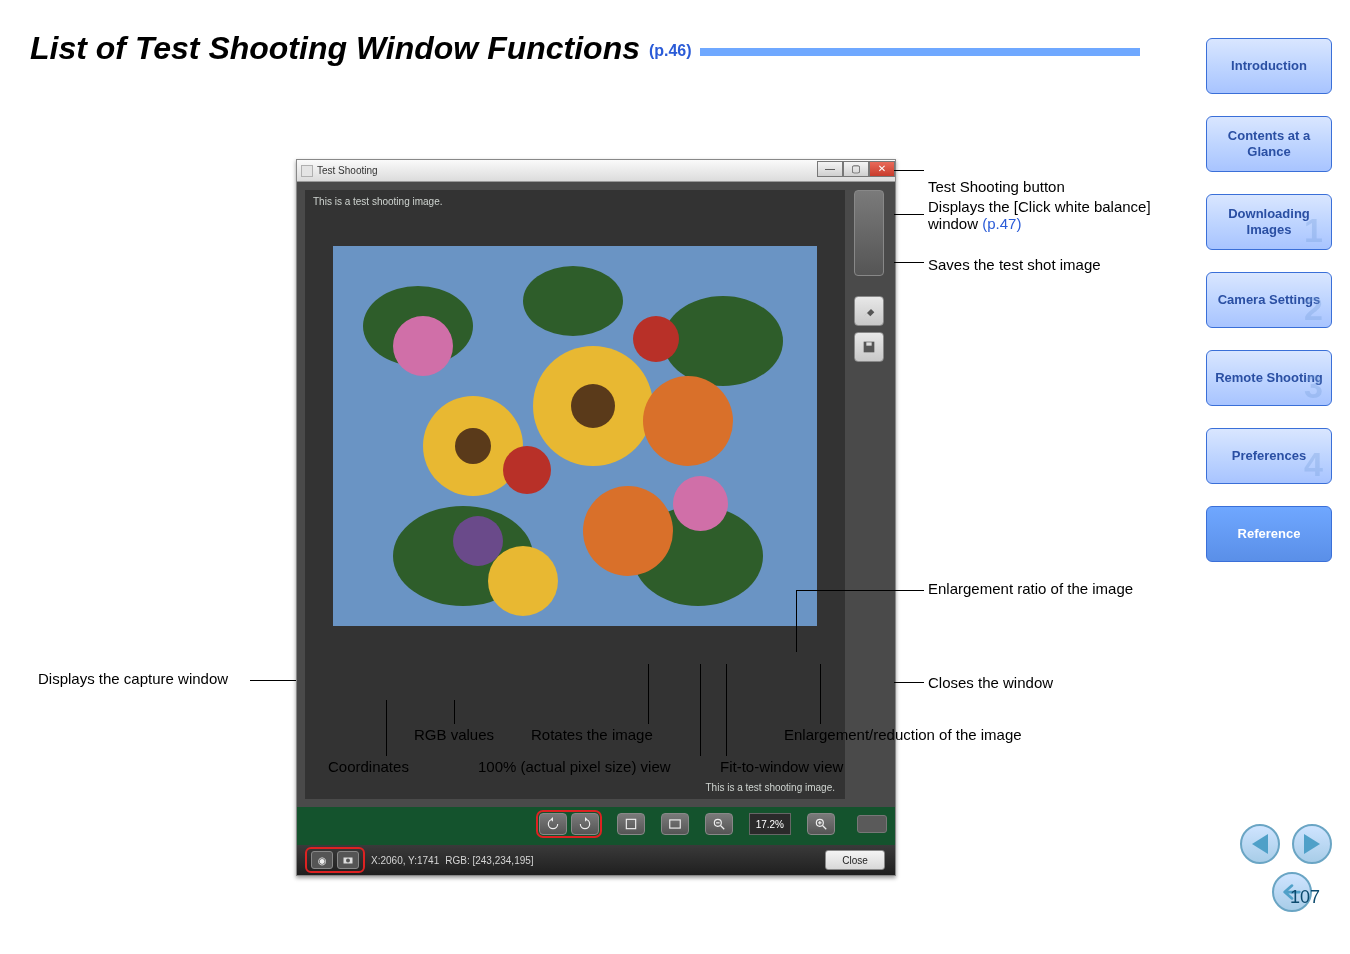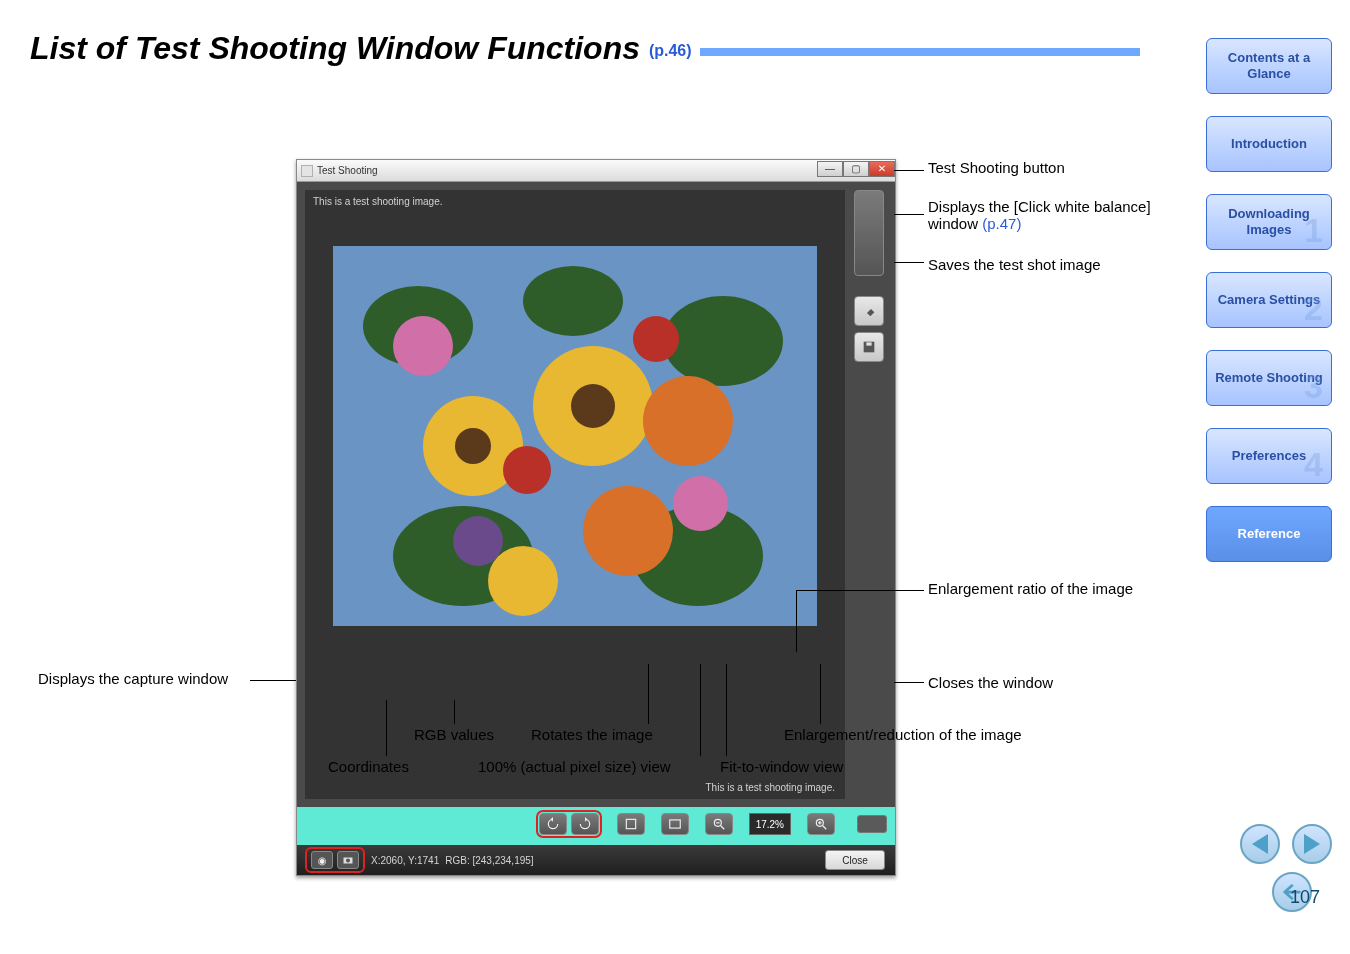--- a/index.html
+++ b/index.html
@@ -236,21 +236,21 @@
     align-items: center;
     justify-content: center;
     font-size: 12px;
     color: #eee;
   }
   .sq-btn.light { background: linear-gradient(to bottom, #e8e8e8, #c8c8c8); color:#333;}
   .sq-btn.tall { height: 86px; }
 
   
   .bottom-toolbar {
-    background: #5eead4;
+    background: #14532d;
     padding: 4px 8px 8px 8px;
     display: flex;
     justify-content: flex-end;
     gap: 16px;
     align-items: center;
   }
   .tb-btn {
     width: 28px;
     height: 22px;
     background: linear-gradient(to bottom, #7a7a7a, #555);
@@ -336,24 +336,24 @@
 <body>
 
 <div class="page-title">
   <span>List of Test Shooting Window Functions</span>
   <span class="page-ref">(p.46)</span>
 </div>
 <div class="title-line"></div>
 
 <div class="nav">
   <div class="nav-btn">
+      <span>Introduction</span>
+    </div>
+  <div class="nav-btn">
       <span>Contents at a Glance</span>
-    </div>
-  <div class="nav-btn">
-      <span>Introduction</span>
     </div>
   <div class="nav-btn">
       <span>Downloading Images</span>
       <span class="watermark">1</span>
     </div>
   <div class="nav-btn">
       <span>Camera Settings</span>
       <span class="watermark">2</span>
     </div>
   <div class="nav-btn">
@@ -494,21 +494,21 @@
             </svg>
         </div>
       </span>
       <span>X:2060, Y:1741</span>
       <span>RGB: [243,234,195]</span>
       <div class="close-btn">Close</div>
     </div>
   </div>
 </div>
 
-<div class="callout" style="left:928px; top:159px;">Test Shooting button</div>
+<div class="callout" style="left:928px; top:178px;">Test Shooting button</div>
 <div class="callout" style="left:928px; top:198px; white-space:normal; width:230px;">
   <span>Displays the [Click white balance] window </span><span class="link">(p.47)</span>
 </div>
 <div class="callout" style="left:928px; top:256px;">Saves the test shot image</div>
 <div class="callout" style="left:928px; top:580px; white-space:normal; width:220px;">Enlargement ratio of the image</div>
 <div class="callout" style="left:928px; top:674px;">Closes the window</div>
 
 <div class="callout" style="left:38px; top:670px;">Displays the capture window</div>
 
 <div class="callout" style="left:414px; top:726px;">RGB values</div>

